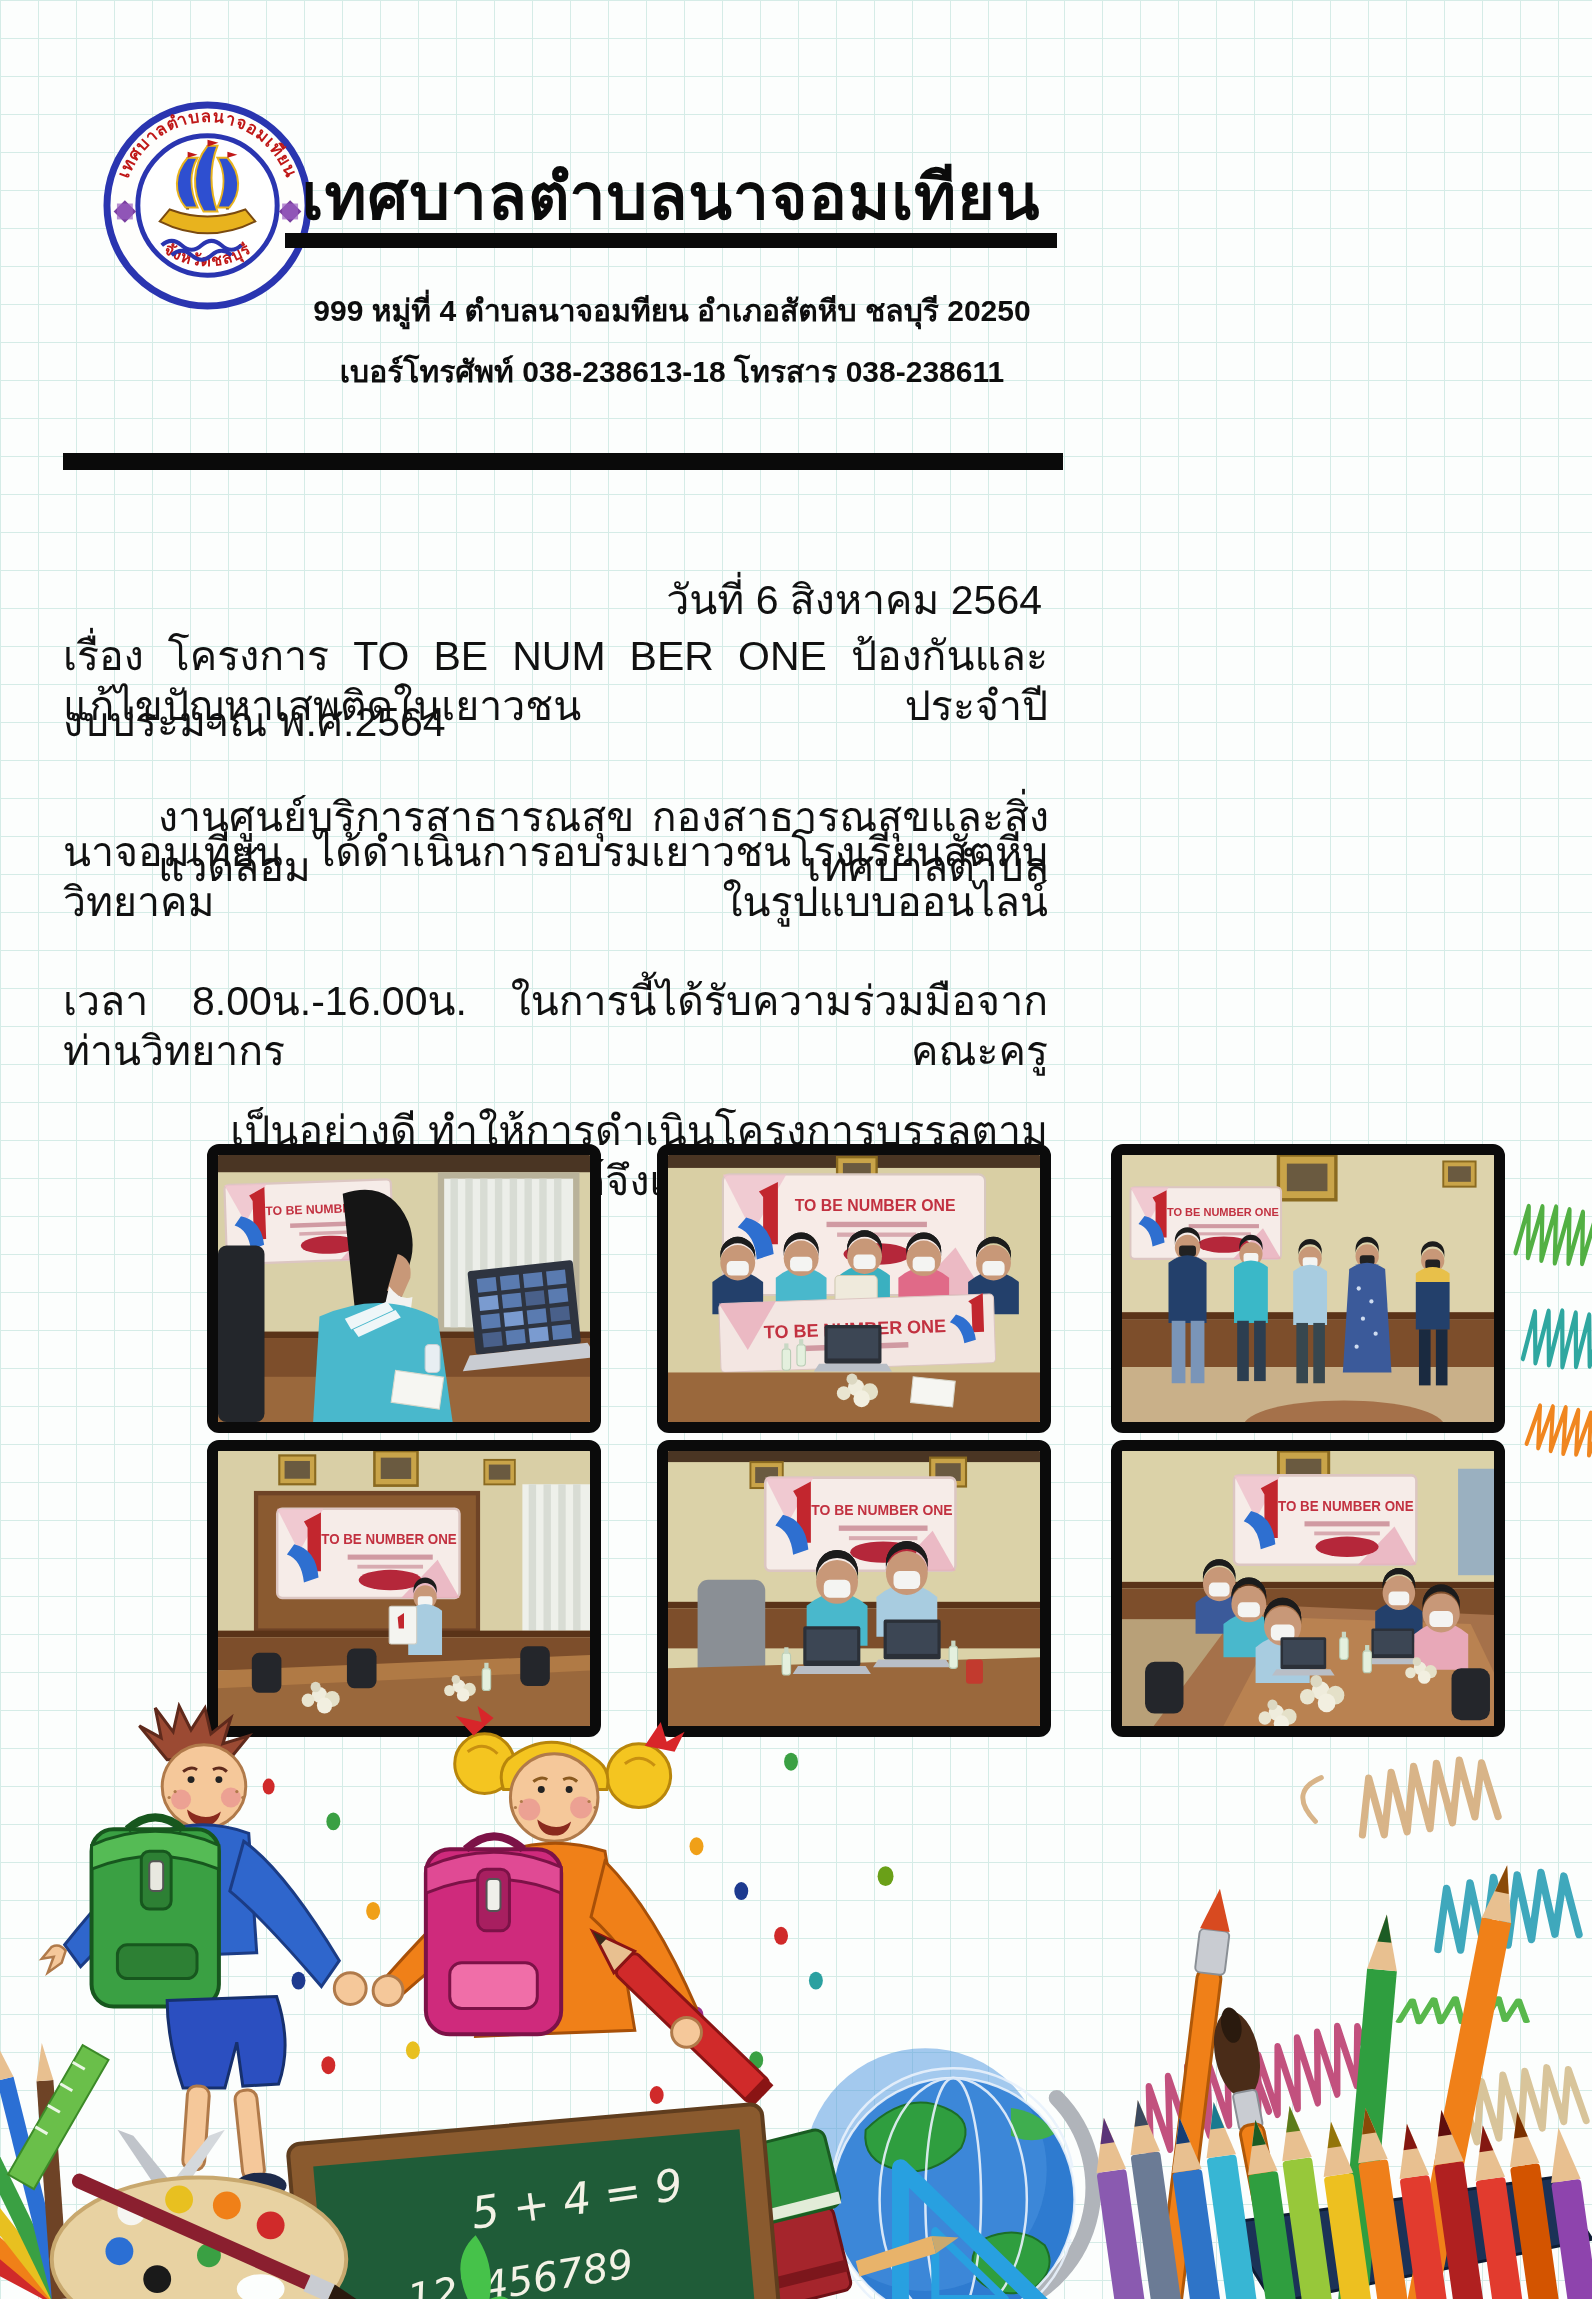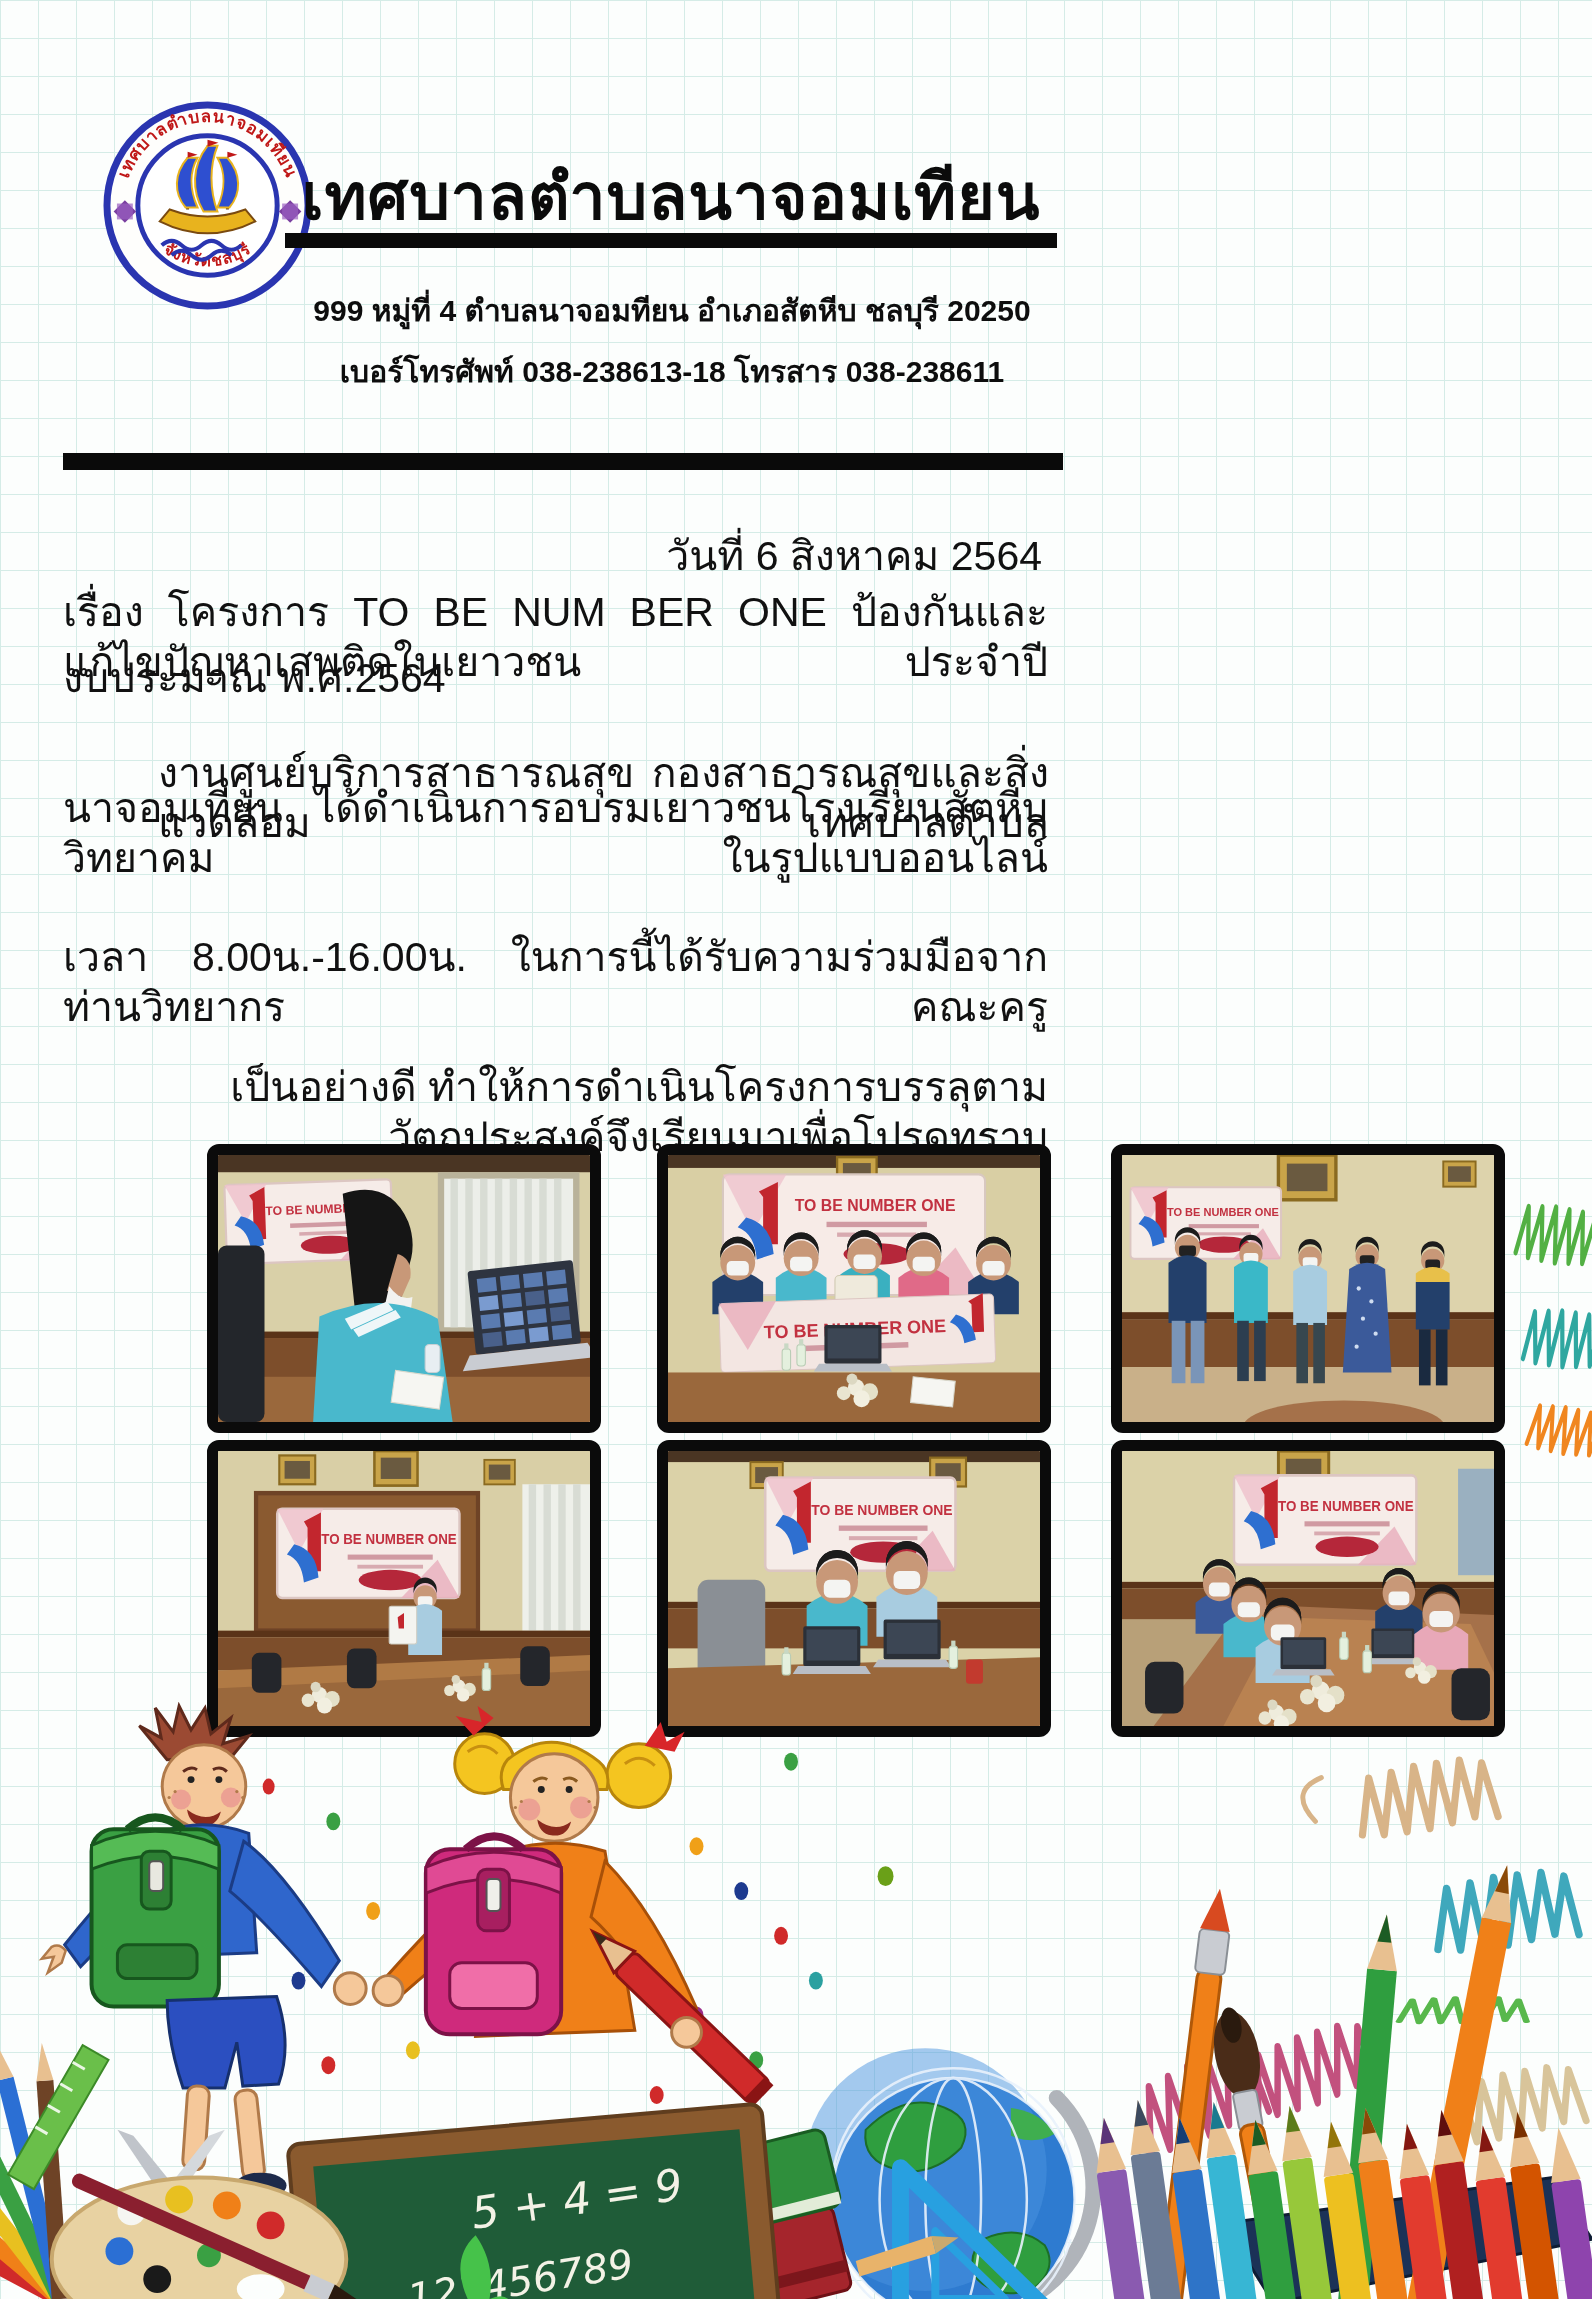--- a/index.html
+++ b/index.html
@@ -18,21 +18,21 @@
   #page-title{
     left:284px; top:145px; width:774px; text-align:center;
     font-size:64px; font-weight:700; letter-spacing:1px; color:#0b0b0b;
   }
   #title-underline{left:285px; top:233px; width:772px; height:15px; background:#0a0a0a;}
   .hdr-line{left:286px; width:772px; text-align:center; font-size:30px; font-weight:700; color:#0d0d0d;}
   #address-line{top:287px;}
   #phone-line{top:348px;}
   #main-divider{left:63px; top:453px; width:1000px; height:17px; background:#0a0a0a;}
   
-  .t-line{left:63px; width:985px; font-size:41px; line-height:50px; color:#111; font-weight:400;}
+  .t-line{left:63px; width:985px; font-size:41px; line-height:50px; color:#111; font-weight:400;margin-top:44px;}
   .t-just{text-align:justify; text-align-last:justify;}
   #date-line{top:531px; text-align:right; padding-right:6px; width:979px;}
   #subj-1{top:587px;}
   #subj-2{top:653px;}
   #body-1{top:748px; padding-left:95px; width:891px;}
   #body-2{top:783px;}
   #body-3{top:848px;}
   #body-4{top:932px;}
   #body-5{top:977px;}
   #body-6{top:1062px;text-align:right;}

